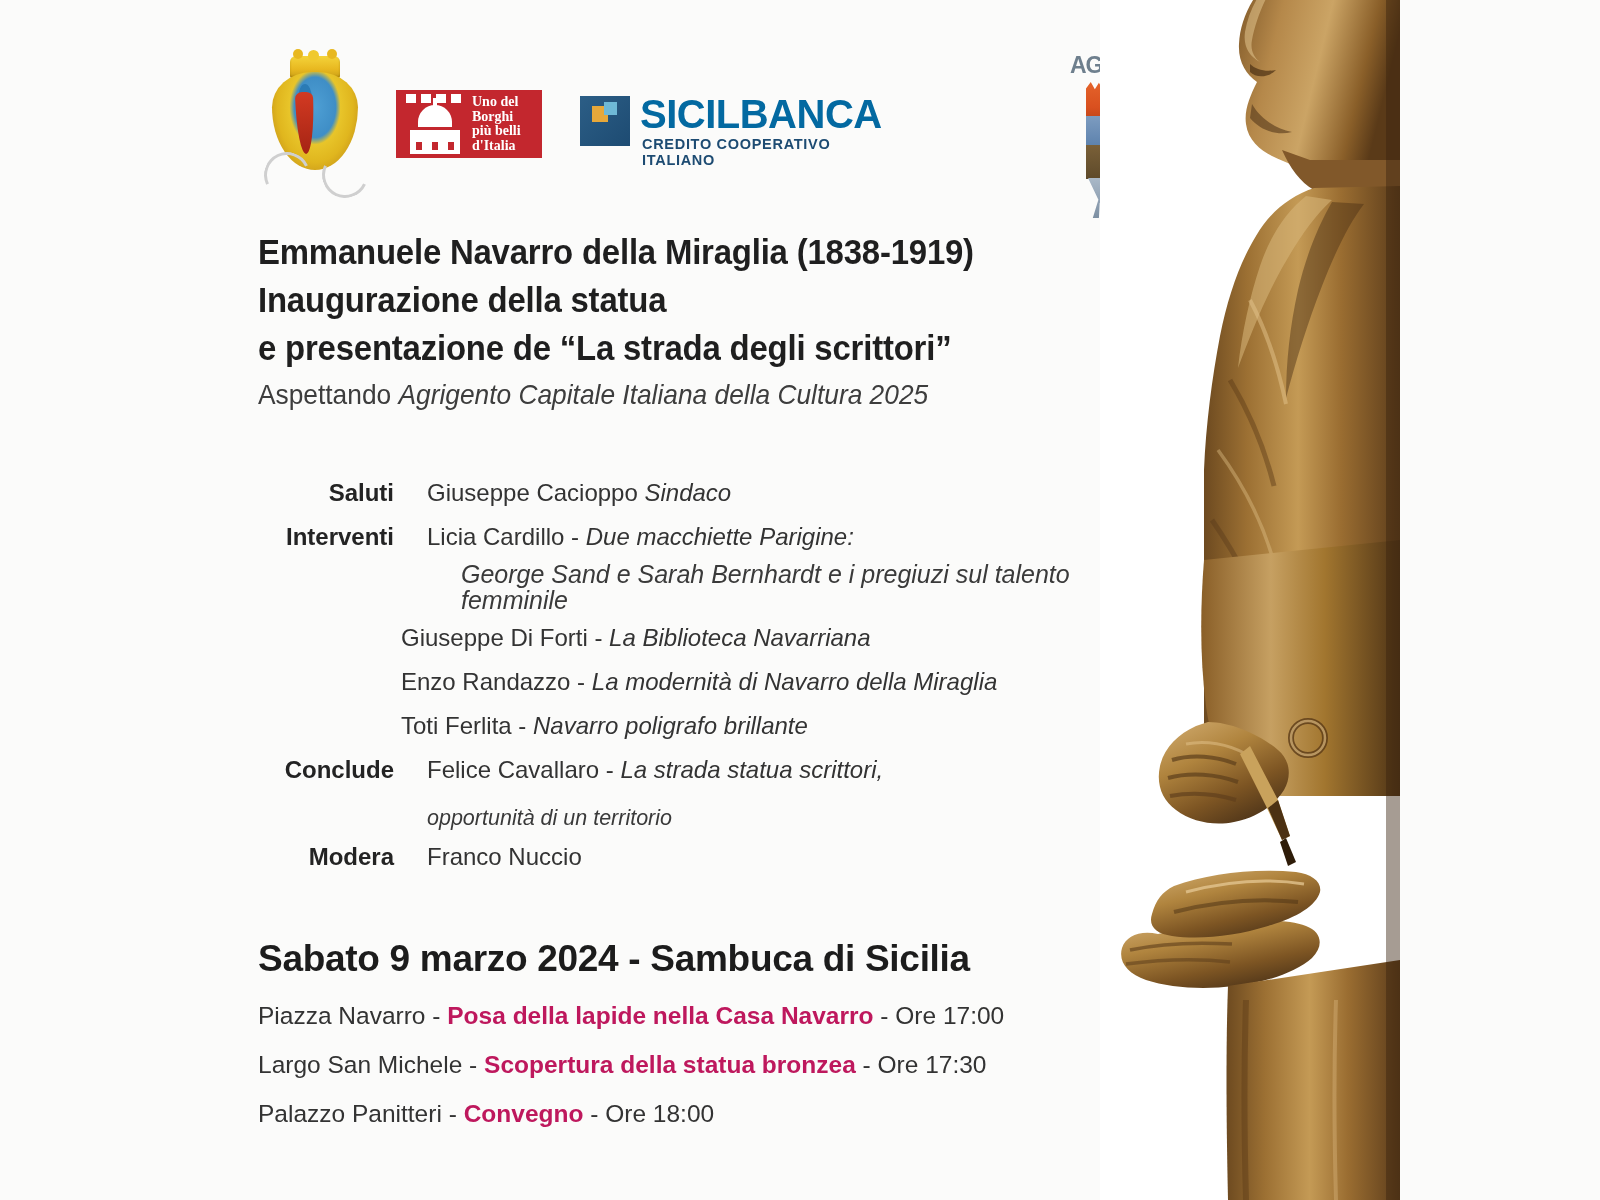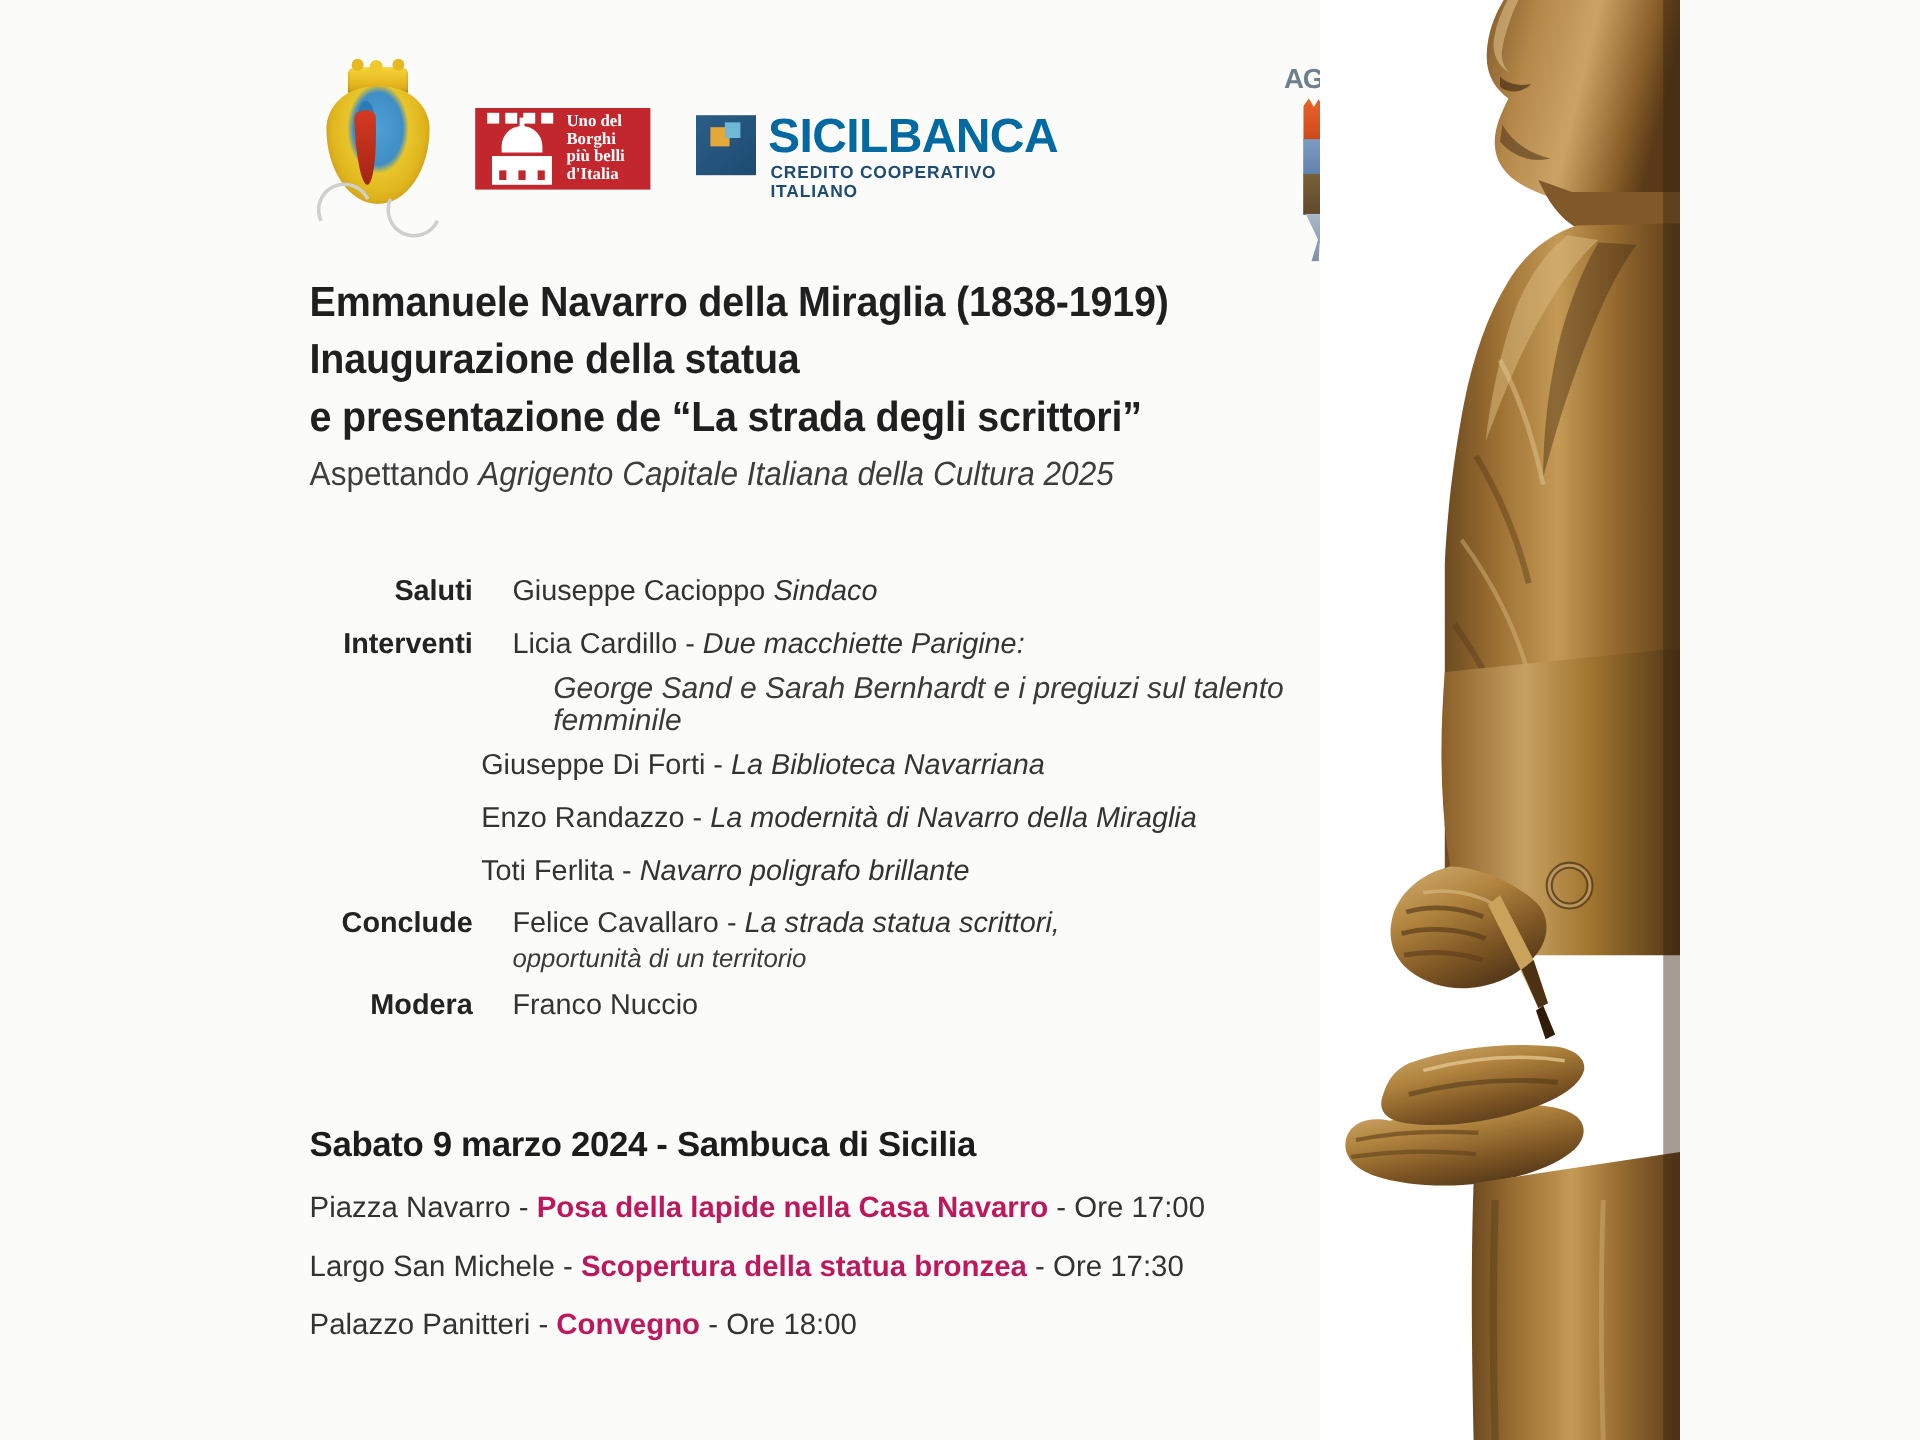--- a/index.html
+++ b/index.html
@@ -228,35 +228,35 @@
     font-style: italic;
     color: #3a3a3a;
     margin: 9px 0 0 34px;
     line-height: 26px;
   }
   .prog-sub2 {
     font-size: 21.5px;
     font-style: italic;
     color: #3a3a3a;
     line-height: 28px;
-    margin-top: 0;
+    margin-top: 19px;
   }
   .prog-row.tight { margin-bottom: 10px; }
   .prog-row.indent .prog-content { margin-left: 143px; }
 
   
   #schedule {
     position: absolute;
     left: 258px;
     top: 938px;
     width: 830px;
     color: #1f1f1f;
   }
   .sched-date {
-    font-size: 29px;
+    font-size: 37px;
     font-weight: bold;
     letter-spacing: -0.3px;
     margin-bottom: 20px;
     color: #1c1c1c;
     white-space: nowrap;
   }
   .sched-line {
     font-size: 24.5px;
     line-height: 32px;
     margin-bottom: 17px;

